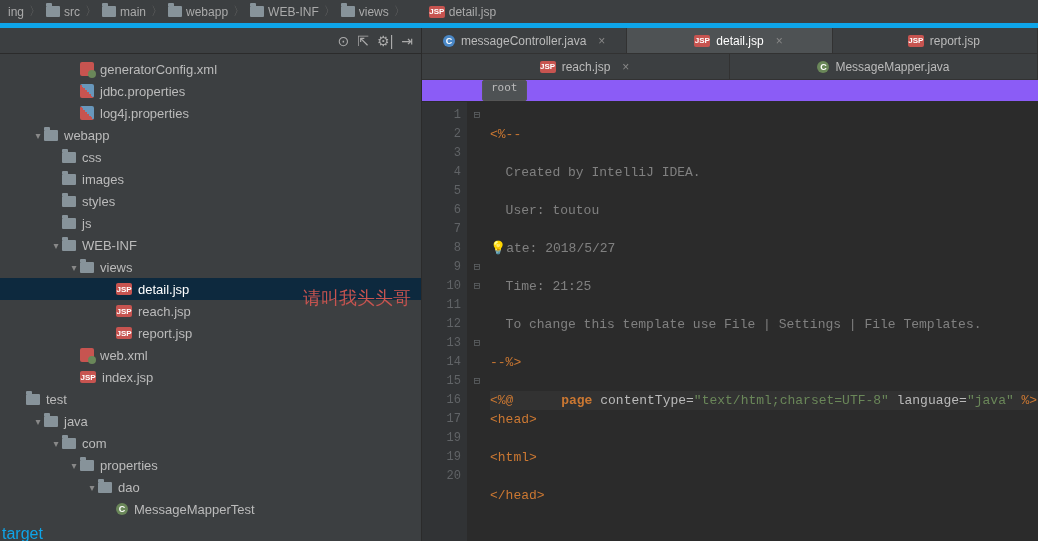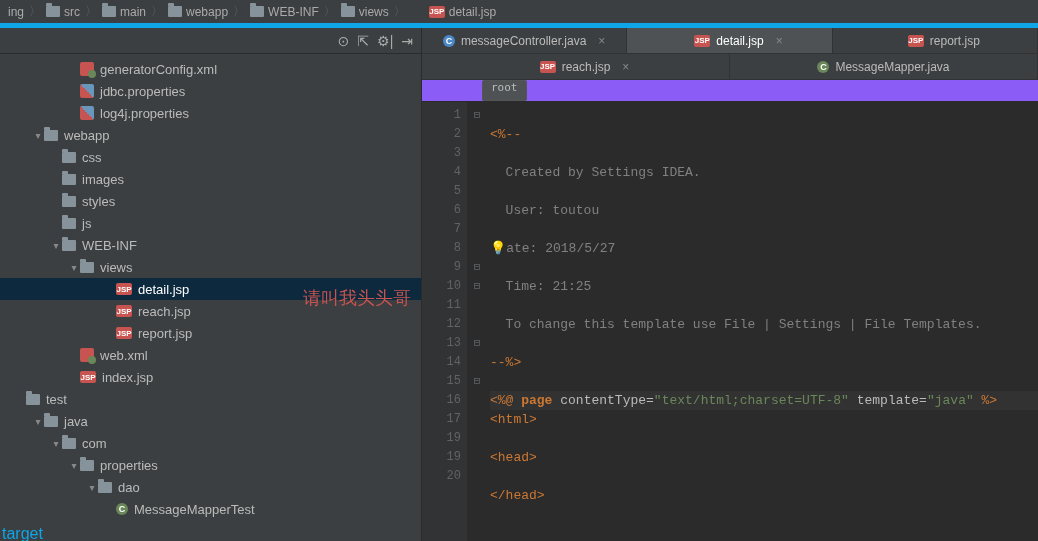--- a/index.html
+++ b/index.html
@@ -170,21 +170,21 @@
   .code {
     flex: 1;
     padding: 4px 0 0 4px;
     color: #a9b7c6;
     white-space: pre;
     overflow: auto;
   }
   .code div { height:19px; }
   .cmt { color:#808080; }
   .tagc { color:#cc7832; }
-  .kw  { color:#cc7832; font-weight:bold; }
+  .kw  { color:#cc7832; font-weight:bold;margin-left:40px; }
   .attr{ color:#bababa; }
   .str { color:#6a8759; }
   .txt { color:#a9b7c6; }
   .hl  { background:#323232; display:inline-block; width:100%; }
   .bulb { color:#f0a732; }
 </style>
 </head>
 <body>
 
 <div class="breadcrumbs">
@@ -441,29 +441,29 @@
           <div></div>
           <div>⊟</div>
           <div></div>
           <div></div>
           <div></div>
           <div></div>
           <div></div>
         </div>
       <div class="code">
 <div><span class="tagc">&lt;%--</span></div>
-<div class="cmt">  Created by Settings IDEA.</div>
+<div class="cmt">  Created by IntelliJ IDEA.</div>
 <div class="cmt">  User: toutou</div>
 <div><span class="bulb">💡</span><span class="cmt">ate: 2018/5/27</span></div>
 <div class="cmt">  Time: 21:25</div>
 <div class="cmt">  To change this template use File | Settings | File Templates.</div>
 <div><span class="tagc">--%&gt;</span></div>
-<div class="hl"><span class="tagc">&lt;%@ </span><span class="kw">page</span><span class="attr"> contentType=</span><span class="str">"text/html;charset=UTF-8"</span><span class="attr"> template=</span><span class="str">"java"</span><span class="tagc"> %&gt;</span></div>
+<div class="hl"><span class="tagc">&lt;%@ </span><span class="kw">page</span><span class="attr"> contentType=</span><span class="str">"text/html;charset=UTF-8"</span><span class="attr"> language=</span><span class="str">"java"</span><span class="tagc"> %&gt;</span></div>
+<div><span class="tagc">&lt;</span><span class="tagc">head</span><span class="tagc">&gt;</span></div>
 <div><span class="tagc">&lt;</span><span class="tagc">html</span><span class="tagc">&gt;</span></div>
-<div><span class="tagc">&lt;</span><span class="tagc">head</span><span class="tagc">&gt;</span></div>
 <div><span class="tagc">&lt;/</span><span class="tagc">head</span><span class="tagc">&gt;</span></div>
 
 
 
 
 
 
 
 
       </div>

